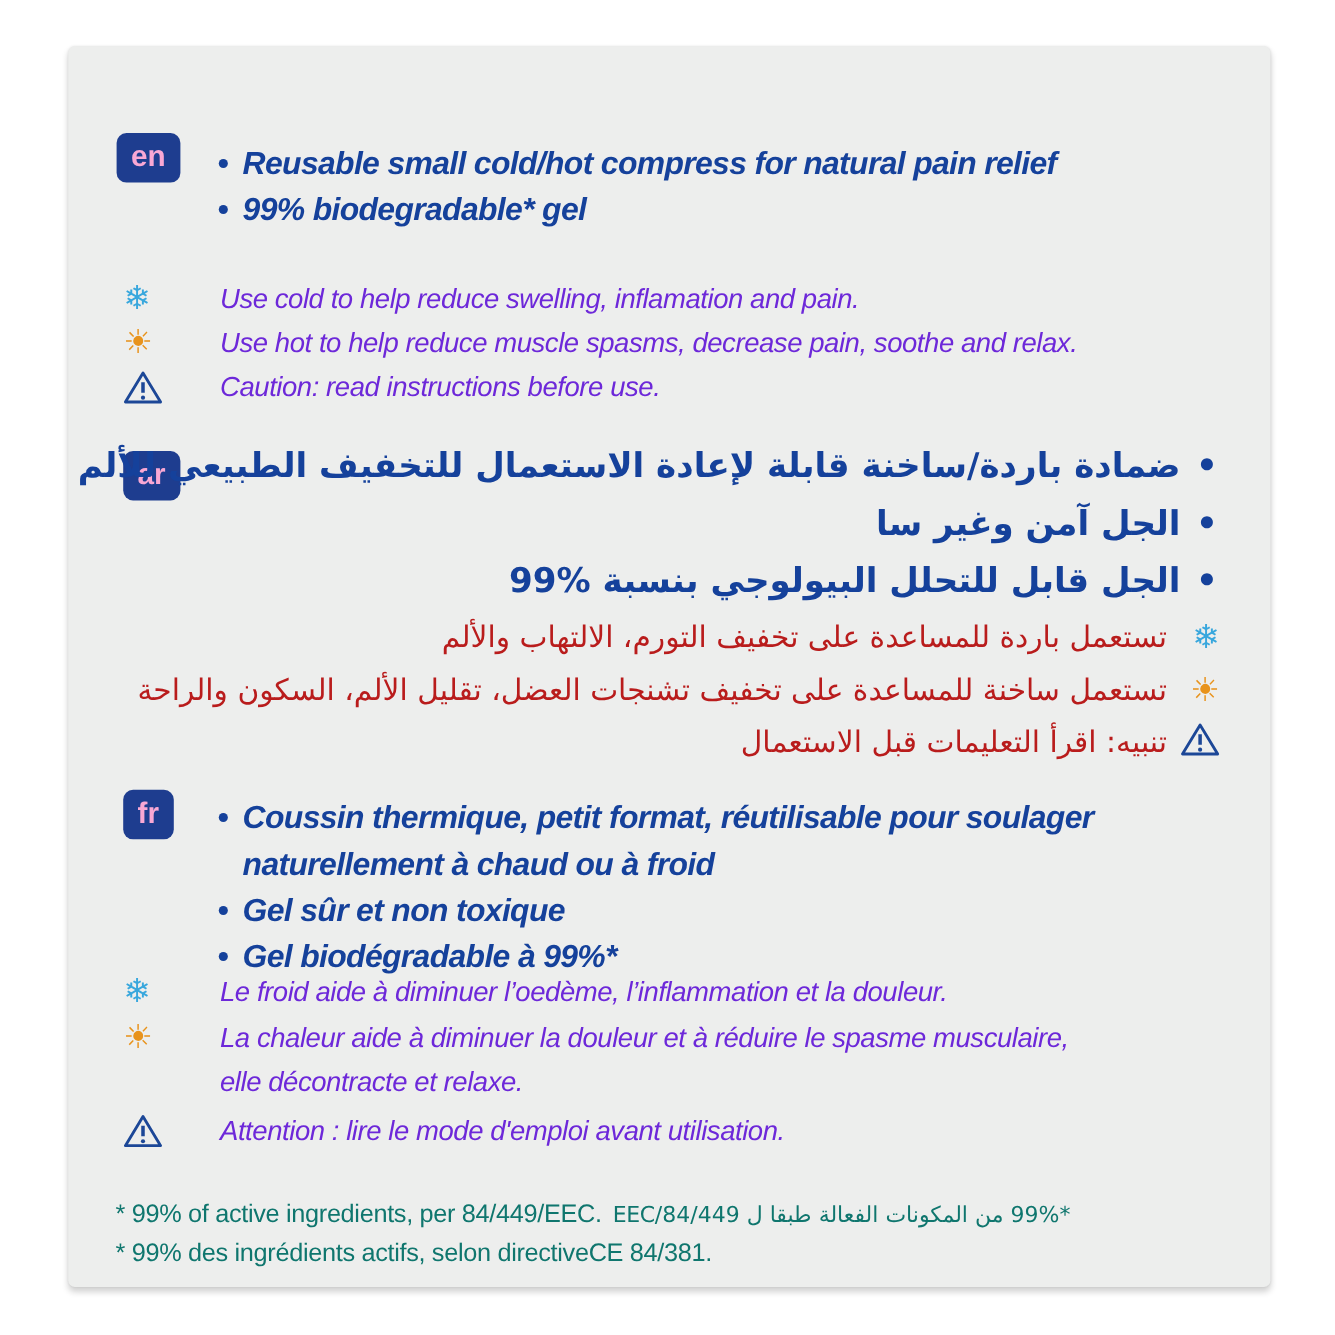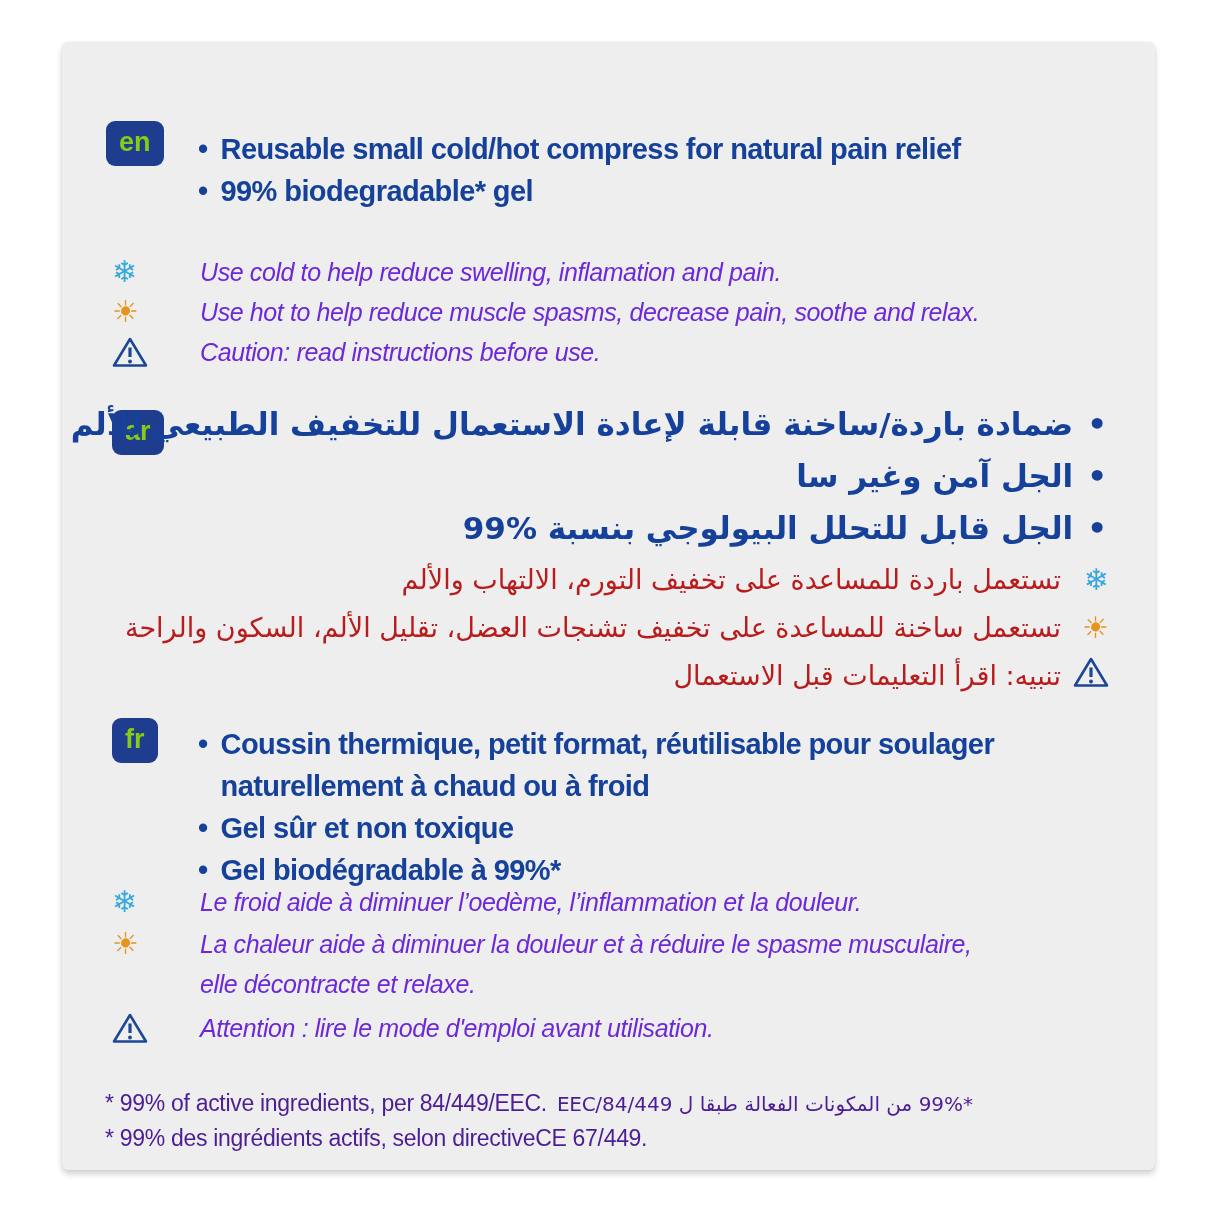--- a/index.html
+++ b/index.html
@@ -4,29 +4,29 @@
 <style>
   * { margin:0; padding:0; box-sizing:border-box; }
   html,body { width:1214px; height:1214px; background:#ffffff; font-family:"Liberation Sans", sans-serif; overflow:hidden; }
   .page { position:relative; width:1214px; height:1214px; background:#ffffff; }
   .panel {
     position:absolute; left:62px; top:42px; width:1093px; height:1128px;
     background:#edeeed; border-radius:6px;
     box-shadow:0 4px 6px rgba(0,0,0,0.18), 0 0 2px rgba(0,0,0,0.08);
   }
   .badge {
-    display:inline-block; background:#1e3d8f; color:#84cc16;
+    display:inline-block; background:#1e3d8f; color:#f9a8d4;
     font-weight:bold; font-size:27px; line-height:1; padding:8px 13px 10px;
     border-radius:9px; font-style:normal;
   }
   
   .bullets-latin { position:absolute; left:136px; }
   .bullet-line {
     display:flex; align-items:flex-start;
-    font-weight:bold; font-size:29px; letter-spacing:-0.6px;
+    font-style:italic; font-weight:bold; font-size:29px; letter-spacing:-0.6px;
     color:#15419b; line-height:42px; white-space:pre;
   }
   .bullet-line::before { content:"•"; margin-right:13px; font-style:normal; }
   
   .notes-latin { position:absolute; left:50px; }
   .note-row { display:flex; align-items:flex-start; }
   .icon-cell { width:88px; flex:0 0 88px; line-height:40px; }
   .note-text {
     font-style:italic; font-size:25px; letter-spacing:-0.4px; color:#6d28d9;
     line-height:40px; white-space:pre;
@@ -40,21 +40,21 @@
   .bullet-line-ar {
     display:flex; align-items:flex-start; direction:rtl;
     font-weight:bold; font-size:31px; color:#15419b; line-height:52px; white-space:nowrap;
   }
   .bullet-line-ar::before { content:"•"; margin-left:14px; }
   .notes-ar { position:absolute; right:46px; }
   .note-row-ar { display:flex; align-items:flex-start; direction:rtl; }
   .icon-cell-ar { width:48px; flex:0 0 48px; line-height:48px; text-align:right; }
   .note-text-ar { font-size:27px; color:#b91c1c; line-height:48px; white-space:nowrap; }
   
-  .footnotes { position:absolute; left:43px; top:1044px; color:#4c1d95; }
+  .footnotes { position:absolute; left:43px; top:1044px; color:#0f766e; }
   .fn-line1 { display:flex; align-items:baseline; gap:10px; }
   .fn { font-size:23px; line-height:34px; letter-spacing:-0.3px; }
   .fn-ar { font-family:"DejaVu Sans","Liberation Sans",sans-serif; direction:rtl; font-size:20px; }
 </style>
 </head>
 <body>
 
 <div class="page">
   <div class="panel">
 
@@ -144,17 +144,17 @@
             </svg></span>
         <span class="note-text">Attention : lire le mode d'emploi avant utilisation.</span>
       </div>
     </div>
 
     <div class="footnotes">
       <div class="fn-line1">
         <span class="fn">* 99% of active ingredients, per 84/449/EEC.</span>
         <span class="fn fn-ar">*99% من المكونات الفعالة طبقا ل 84/449/EEC</span>
       </div>
-      <div class="fn">* 99% des ingrédients actifs, selon directiveCE 67/449.</div>
+      <div class="fn">* 99% des ingrédients actifs, selon directiveCE 84/381.</div>
     </div>
 
   </div>
 </div>
 
 </body></html>

